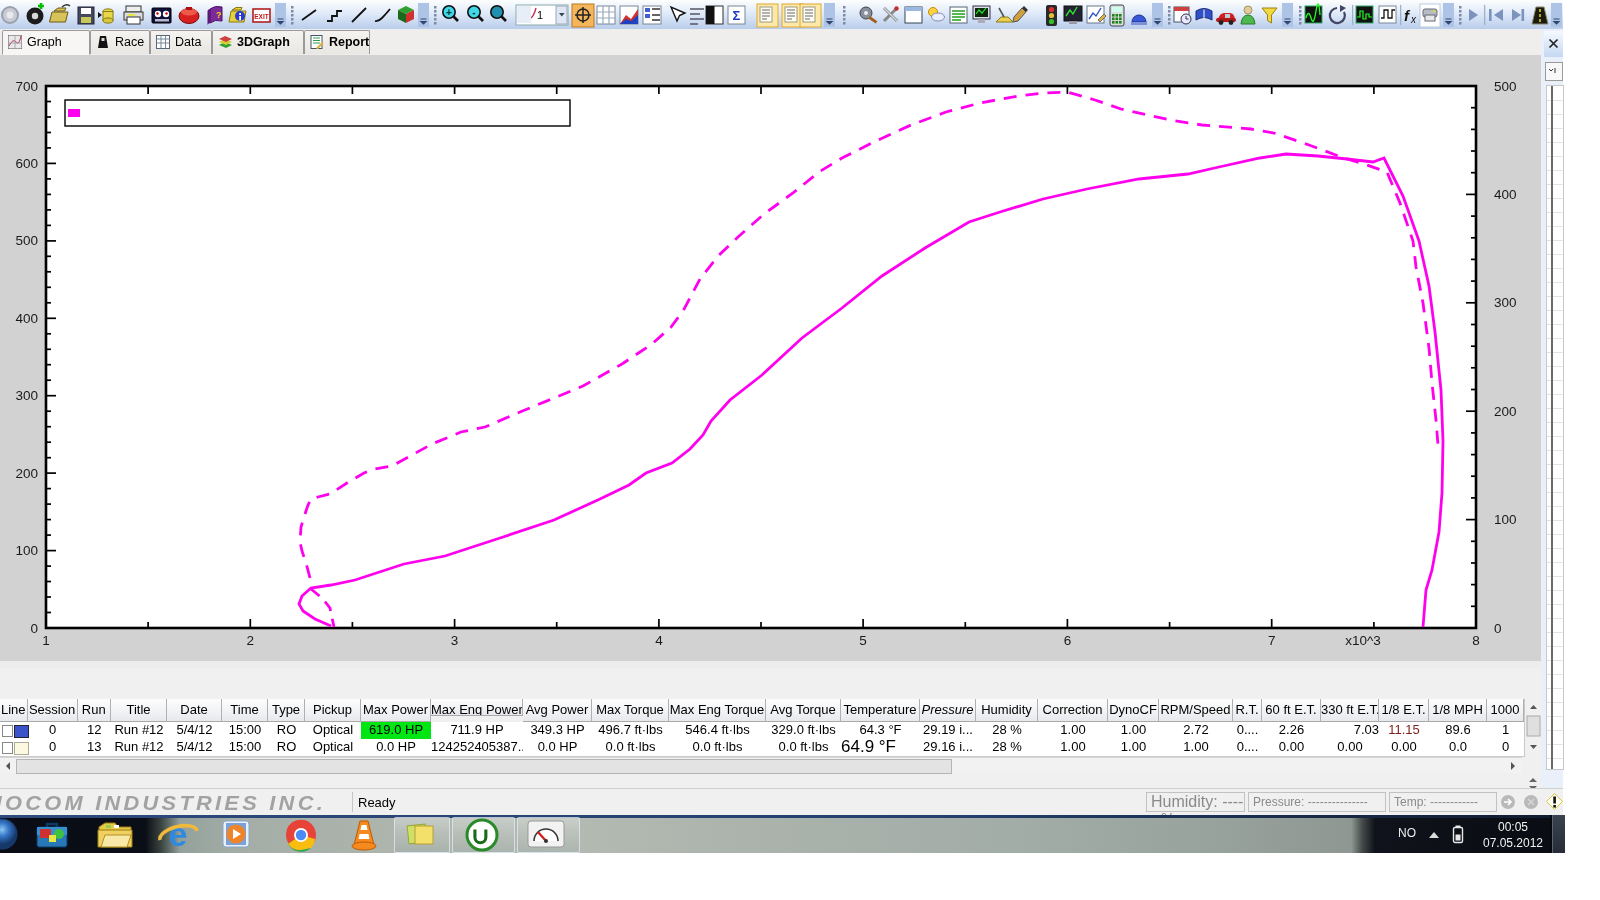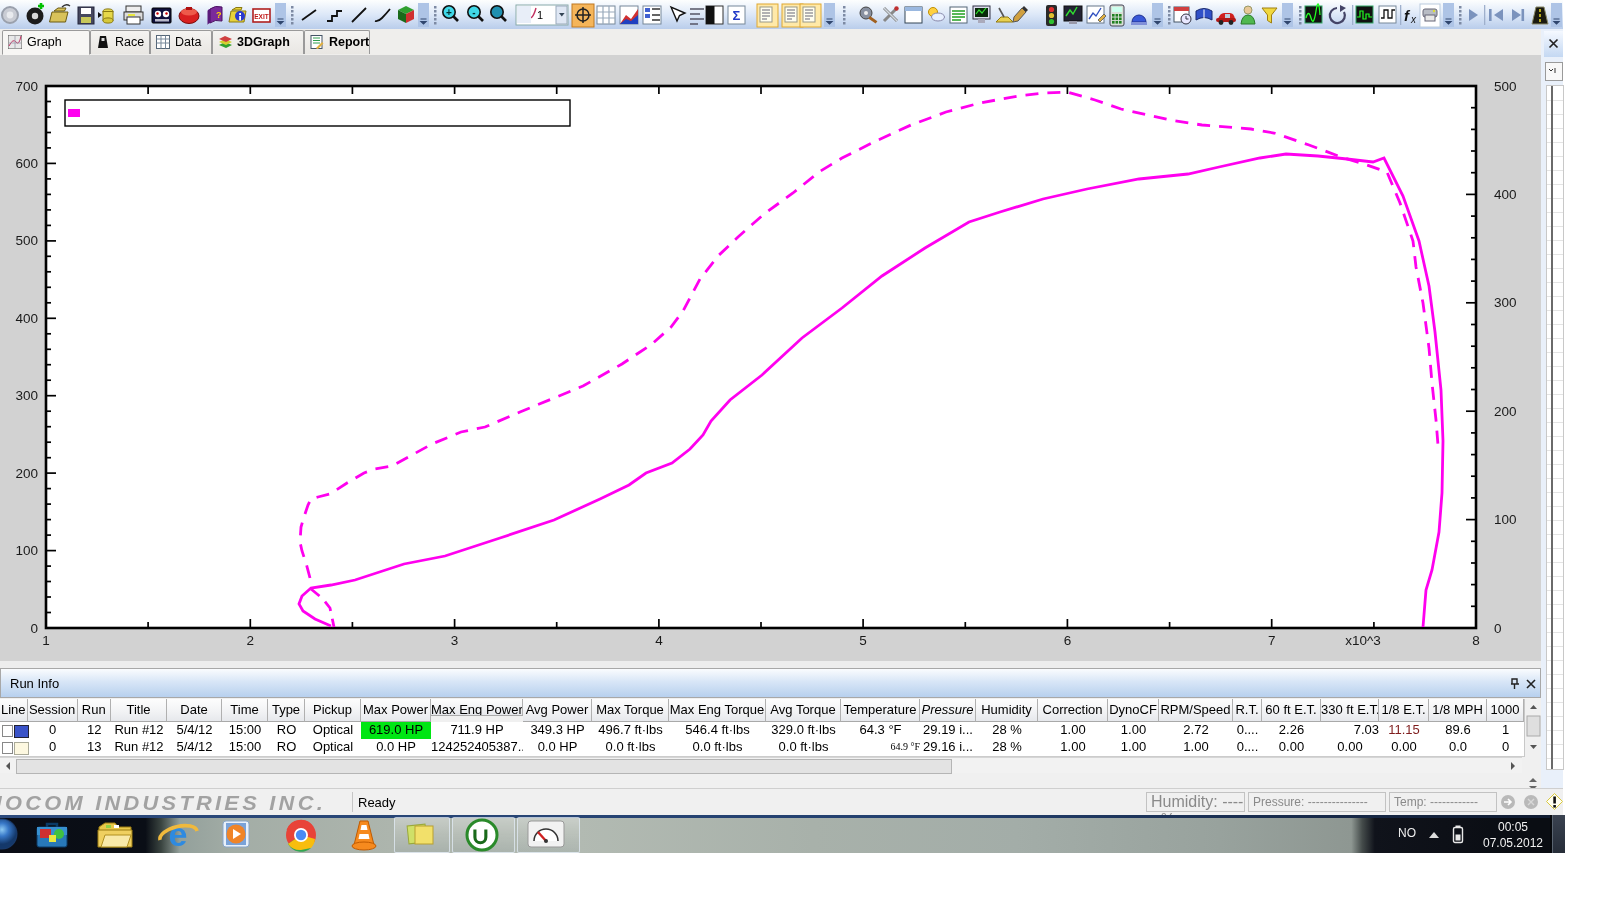--- a/index.html
+++ b/index.html
@@ -396,29 +396,20 @@
 <rect x="65" y="100" width="505" height="26" fill="#fff" stroke="#000" stroke-width="1.4"></rect>
 <rect x="68" y="109" width="12" height="8" fill="#ff00ef"></rect>
 <polyline points="311,589 322,598 330,608 334,627" fill="none" stroke="#ff00ef" stroke-width="2.8" stroke-dasharray="11 8"></polyline>
 <polyline points="310,578 306,563 302,551 300,542 301,527 304,517 308,505 311,499 318,497 330,494 347,483 364,473 375,469 392,466 412,455 432,444 461,432 485,427 520,412 554,398 583,386 622,364 652,344 671,327 683,311 700,279 718,256 738,237 764,214 793,193 819,172 842,158 876,141 911,125 946,112 980,103 1018,96 1045,93 1067,92 1095,100 1121,109 1170,120 1202,125 1251,129 1274,133 1309,145 1341,157 1367,165 1387,172 1400,203 1413,241 1416,267 1423,303 1429,348 1432,383 1436,420 1438,445" fill="none" stroke="#ff00ef" stroke-width="2.8" stroke-dasharray="13 9"></polyline>
 <polyline points="331,626 315,619 303,611 299,604 302,596 311,588 331,585 355,580 404,564 445,556 500,538 554,520 600,499 629,485 646,473 672,463 690,449 703,435 711,421 730,400 762,375 802,338 842,308 882,276 925,248 969,222 1000,212 1043,199 1087,189 1139,179 1188,174 1219,167 1260,158 1286,154 1318,156 1347,159 1373,162 1384,158 1403,196 1419,241 1429,286 1435,332 1441,390 1443,441 1442,493 1439,532 1432,570 1426,590 1423,627" fill="none" stroke="#ff00ef" stroke-width="2.8"></polyline>
 </svg>
   </div>
 
 <div style="position:absolute;left:0;top:661px;width:1541px;height:127px;background:#f0f0f0;">
  <div style="position:absolute;left:0;top:0;width:1541px;height:7px;background:#ededed;"></div>
- <div style="position:absolute;left:0;top:7px;width:1541px;height:30px;background:linear-gradient(#fafcfe,#d8e6f7 45%,#b7d0ee);border:1px solid #a8a8a8;box-sizing:border-box;">
-   <span style="position:absolute;left:9px;top:7px;font-size:13px;color:#000;">Run Info</span>
-   <svg width="12" height="12" style="position:absolute;left:1508px;top:9px">
-        <path d="M3 1 h5 v5 h-5 z M5.5 6 v5 M2 6 h8" stroke="#222" fill="none" stroke-width="1.4"></path>
-      </svg>
-   <svg width="12" height="12" style="position:absolute;left:1524px;top:9px">
-        <path d="M2 2 l8 8 M10 2 l-8 8" stroke="#222" stroke-width="1.6"></path>
-      </svg>
- </div>
  <div style="position:absolute;left:0;top:38px;width:1524px;height:23px;">
       <div style="position:absolute;left:0px;top:0;width:27.5px;height:23px;border-right:1px solid #b0b0b0;box-sizing:border-box;text-align:center;font-size:13px;line-height:22px;color:#000;background:linear-gradient(#fdfdfd,#f1f2f4 60%,#e6e8ec);border-bottom:1px solid #a9a9a9;overflow:hidden;white-space:nowrap;">Line</div>
       <div style="position:absolute;left:27.5px;top:0;width:50.0px;height:23px;border-right:1px solid #b0b0b0;box-sizing:border-box;text-align:center;font-size:13px;line-height:22px;color:#000;background:linear-gradient(#fdfdfd,#f1f2f4 60%,#e6e8ec);border-bottom:1px solid #a9a9a9;overflow:hidden;white-space:nowrap;">Session</div>
       <div style="position:absolute;left:77.5px;top:0;width:33.5px;height:23px;border-right:1px solid #b0b0b0;box-sizing:border-box;text-align:center;font-size:13px;line-height:22px;color:#000;background:linear-gradient(#fdfdfd,#f1f2f4 60%,#e6e8ec);border-bottom:1px solid #a9a9a9;overflow:hidden;white-space:nowrap;">Run</div>
       <div style="position:absolute;left:111px;top:0;width:56px;height:23px;border-right:1px solid #b0b0b0;box-sizing:border-box;text-align:center;font-size:13px;line-height:22px;color:#000;background:linear-gradient(#fdfdfd,#f1f2f4 60%,#e6e8ec);border-bottom:1px solid #a9a9a9;overflow:hidden;white-space:nowrap;">Title</div>
       <div style="position:absolute;left:167px;top:0;width:55px;height:23px;border-right:1px solid #b0b0b0;box-sizing:border-box;text-align:center;font-size:13px;line-height:22px;color:#000;background:linear-gradient(#fdfdfd,#f1f2f4 60%,#e6e8ec);border-bottom:1px solid #a9a9a9;overflow:hidden;white-space:nowrap;">Date</div>
       <div style="position:absolute;left:222px;top:0;width:46px;height:23px;border-right:1px solid #b0b0b0;box-sizing:border-box;text-align:center;font-size:13px;line-height:22px;color:#000;background:linear-gradient(#fdfdfd,#f1f2f4 60%,#e6e8ec);border-bottom:1px solid #a9a9a9;overflow:hidden;white-space:nowrap;">Time</div>
       <div style="position:absolute;left:268px;top:0;width:37px;height:23px;border-right:1px solid #b0b0b0;box-sizing:border-box;text-align:center;font-size:13px;line-height:22px;color:#000;background:linear-gradient(#fdfdfd,#f1f2f4 60%,#e6e8ec);border-bottom:1px solid #a9a9a9;overflow:hidden;white-space:nowrap;">Type</div>
       <div style="position:absolute;left:305px;top:0;width:56px;height:23px;border-right:1px solid #b0b0b0;box-sizing:border-box;text-align:center;font-size:13px;line-height:22px;color:#000;background:linear-gradient(#fdfdfd,#f1f2f4 60%,#e6e8ec);border-bottom:1px solid #a9a9a9;overflow:hidden;white-space:nowrap;">Pickup</div>
       <div style="position:absolute;left:361px;top:0;width:70px;height:23px;border-right:1px solid #b0b0b0;box-sizing:border-box;text-align:center;font-size:13px;line-height:22px;color:#000;background:linear-gradient(#fdfdfd,#f1f2f4 60%,#e6e8ec);border-bottom:1px solid #a9a9a9;overflow:hidden;white-space:nowrap;">Max Power</div>
@@ -478,21 +469,21 @@
       <div style="position:absolute;left:167px;top:0;width:55px;height:17px;box-sizing:border-box;text-align:center;font-size:13px;line-height:16px;color:#000;overflow:hidden;white-space:nowrap;">5/4/12</div>
       <div style="position:absolute;left:222px;top:0;width:46px;height:17px;box-sizing:border-box;text-align:center;font-size:13px;line-height:16px;color:#000;overflow:hidden;white-space:nowrap;">15:00</div>
       <div style="position:absolute;left:268px;top:0;width:37px;height:17px;box-sizing:border-box;text-align:center;font-size:13px;line-height:16px;color:#000;overflow:hidden;white-space:nowrap;">RO</div>
       <div style="position:absolute;left:305px;top:0;width:56px;height:17px;box-sizing:border-box;text-align:center;font-size:13px;line-height:16px;color:#000;overflow:hidden;white-space:nowrap;">Optical</div>
       <div style="position:absolute;left:361px;top:0;width:70px;height:17px;box-sizing:border-box;text-align:center;font-size:13px;line-height:16px;color:#000;overflow:hidden;white-space:nowrap;">0.0 HP</div>
       <div style="position:absolute;left:431px;top:0;width:92px;height:17px;box-sizing:border-box;text-align:center;font-size:13px;line-height:16px;color:#000;overflow:hidden;white-space:nowrap;">124252405387...</div>
       <div style="position:absolute;left:523px;top:0;width:69px;height:17px;box-sizing:border-box;text-align:center;font-size:13px;line-height:16px;color:#000;overflow:hidden;white-space:nowrap;">0.0 HP</div>
       <div style="position:absolute;left:592px;top:0;width:77px;height:17px;box-sizing:border-box;text-align:center;font-size:13px;line-height:16px;color:#000;overflow:hidden;white-space:nowrap;">0.0 ft·lbs</div>
       <div style="position:absolute;left:669px;top:0;width:97px;height:17px;box-sizing:border-box;text-align:center;font-size:13px;line-height:16px;color:#000;overflow:hidden;white-space:nowrap;">0.0 ft·lbs</div>
       <div style="position:absolute;left:766px;top:0;width:75px;height:17px;box-sizing:border-box;text-align:center;font-size:13px;line-height:16px;color:#000;overflow:hidden;white-space:nowrap;">0.0 ft·lbs</div>
-      <div style="position:absolute;left:841px;top:0;width:79px;height:17px;box-sizing:border-box;text-align:right;font-size:10px;line-height:16px;color:#000;overflow:hidden;white-space:nowrap;font-family:Liberation Serif, serif;">64.9 °F</div>
+      <div style="position:absolute;left:841px;top:0;width:79px;height:17px;box-sizing:border-box;text-align:left;font-size:17px;line-height:16px;color:#000;overflow:hidden;white-space:nowrap;">64.9 °F</div>
       <div style="position:absolute;left:920px;top:0;width:56px;height:17px;box-sizing:border-box;text-align:center;font-size:13px;line-height:16px;color:#000;overflow:hidden;white-space:nowrap;">29.16 i...</div>
       <div style="position:absolute;left:976px;top:0;width:62px;height:17px;box-sizing:border-box;text-align:center;font-size:13px;line-height:16px;color:#000;overflow:hidden;white-space:nowrap;">28 %</div>
       <div style="position:absolute;left:1038px;top:0;width:70px;height:17px;box-sizing:border-box;text-align:center;font-size:13px;line-height:16px;color:#000;overflow:hidden;white-space:nowrap;">1.00</div>
       <div style="position:absolute;left:1108px;top:0;width:51px;height:17px;box-sizing:border-box;text-align:center;font-size:13px;line-height:16px;color:#000;overflow:hidden;white-space:nowrap;">1.00</div>
       <div style="position:absolute;left:1159px;top:0;width:74px;height:17px;box-sizing:border-box;text-align:center;font-size:13px;line-height:16px;color:#000;overflow:hidden;white-space:nowrap;">1.00</div>
       <div style="position:absolute;left:1233px;top:0;width:29px;height:17px;box-sizing:border-box;text-align:center;font-size:13px;line-height:16px;color:#000;overflow:hidden;white-space:nowrap;">0....</div>
       <div style="position:absolute;left:1262px;top:0;width:59px;height:17px;box-sizing:border-box;text-align:center;font-size:13px;line-height:16px;color:#000;overflow:hidden;white-space:nowrap;">0.00</div>
       <div style="position:absolute;left:1321px;top:0;width:58px;height:17px;box-sizing:border-box;text-align:center;font-size:13px;line-height:16px;color:#000;overflow:hidden;white-space:nowrap;">0.00</div>
       <div style="position:absolute;left:1379px;top:0;width:50px;height:17px;box-sizing:border-box;text-align:center;font-size:13px;line-height:16px;color:#000;overflow:hidden;white-space:nowrap;">0.00</div>
       <div style="position:absolute;left:1429px;top:0;width:58px;height:17px;box-sizing:border-box;text-align:center;font-size:13px;line-height:16px;color:#000;overflow:hidden;white-space:nowrap;">0.0</div>

